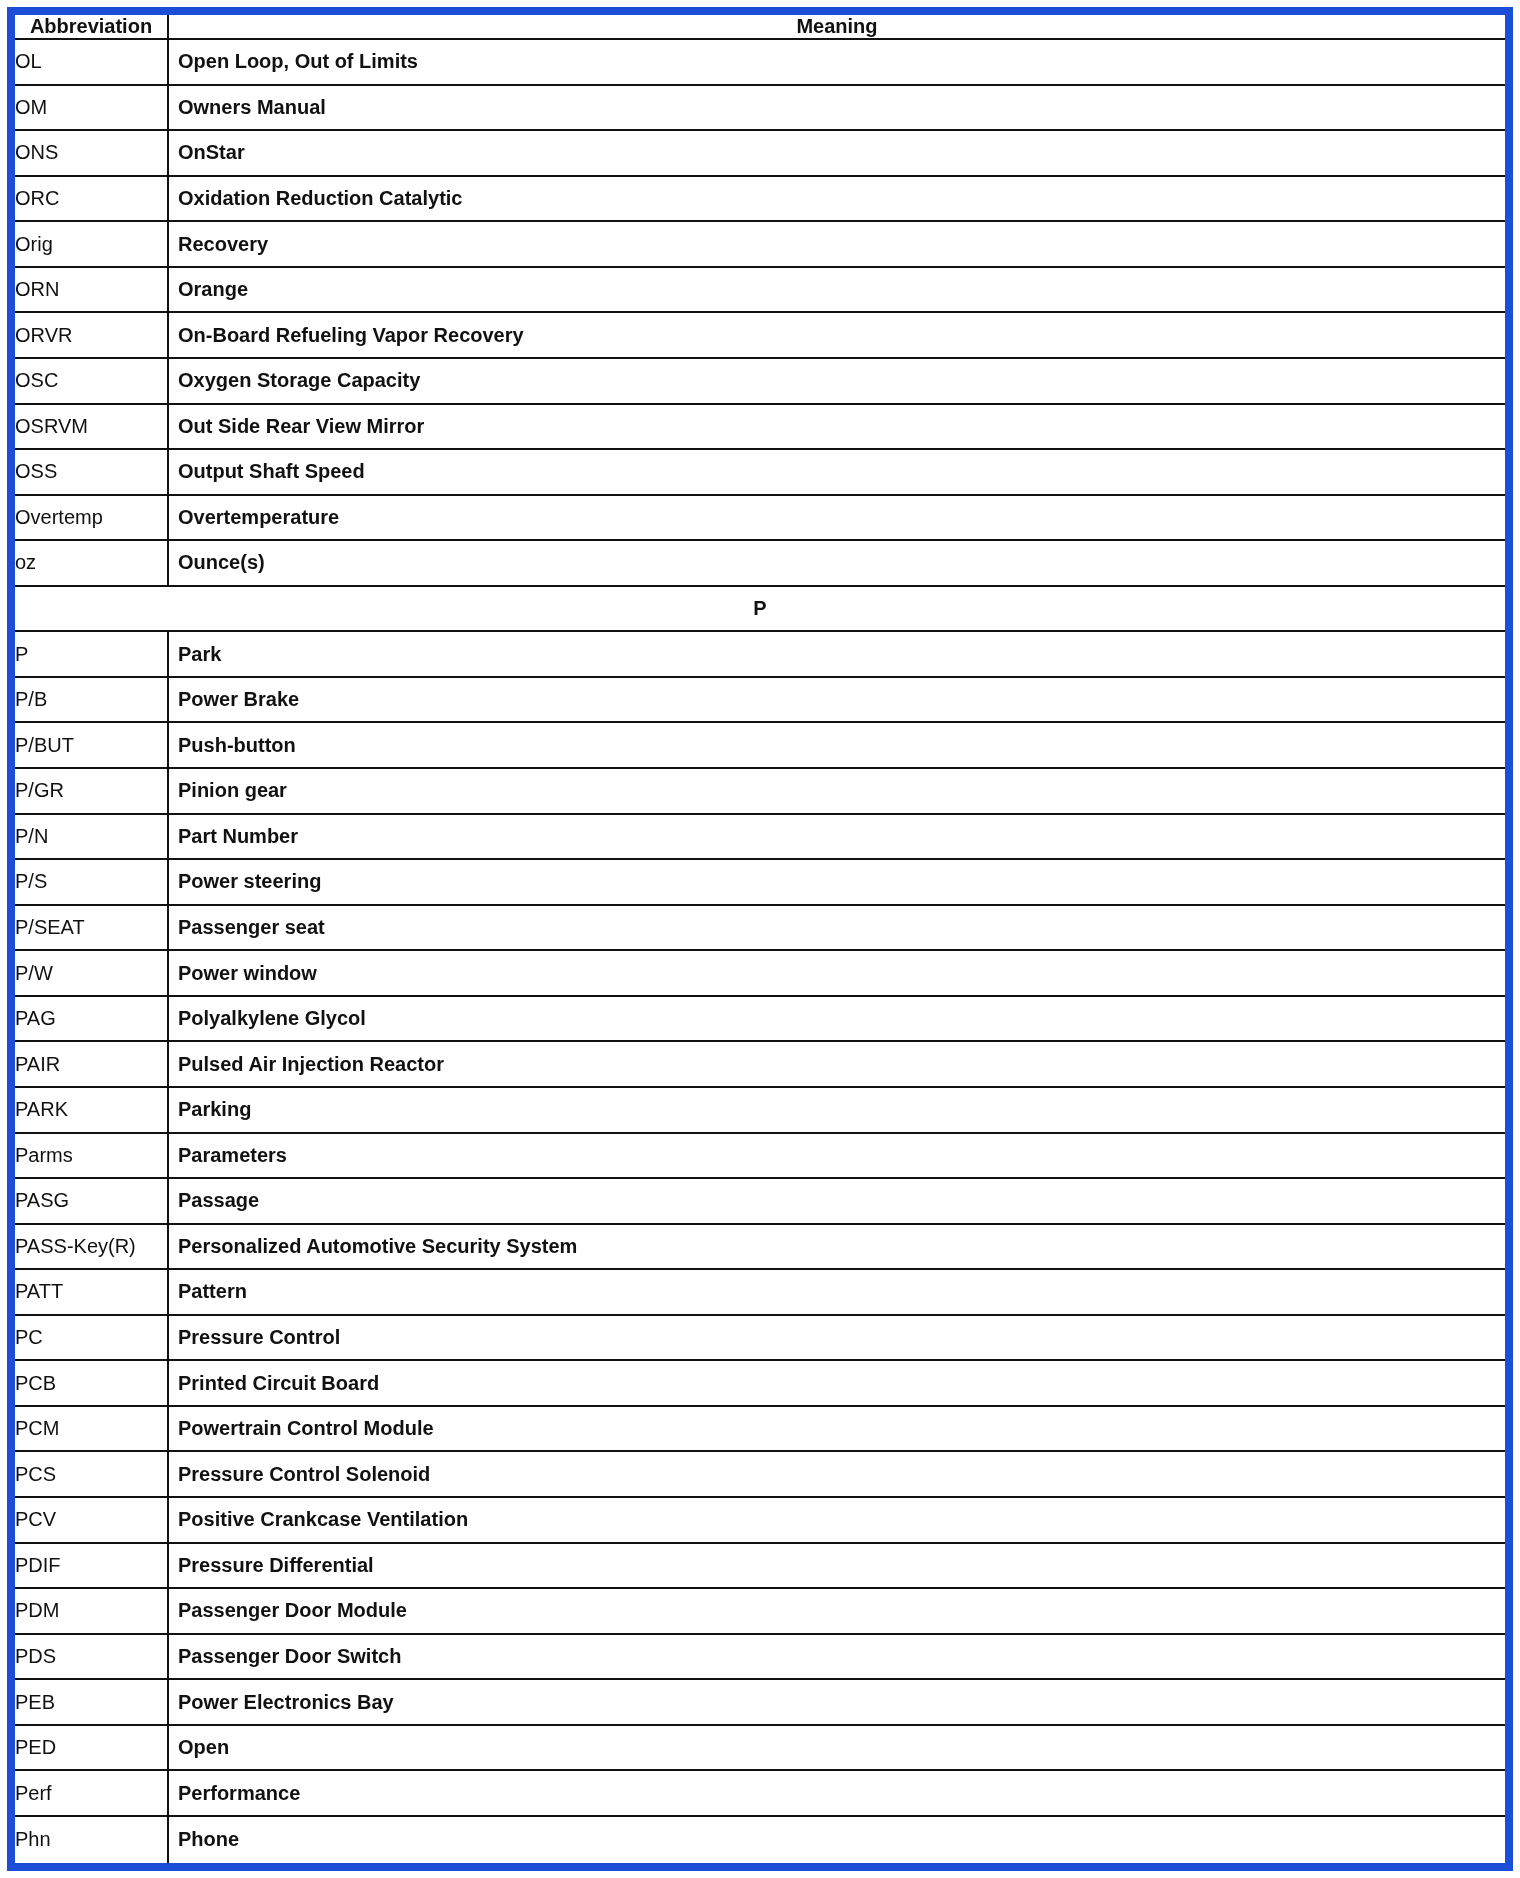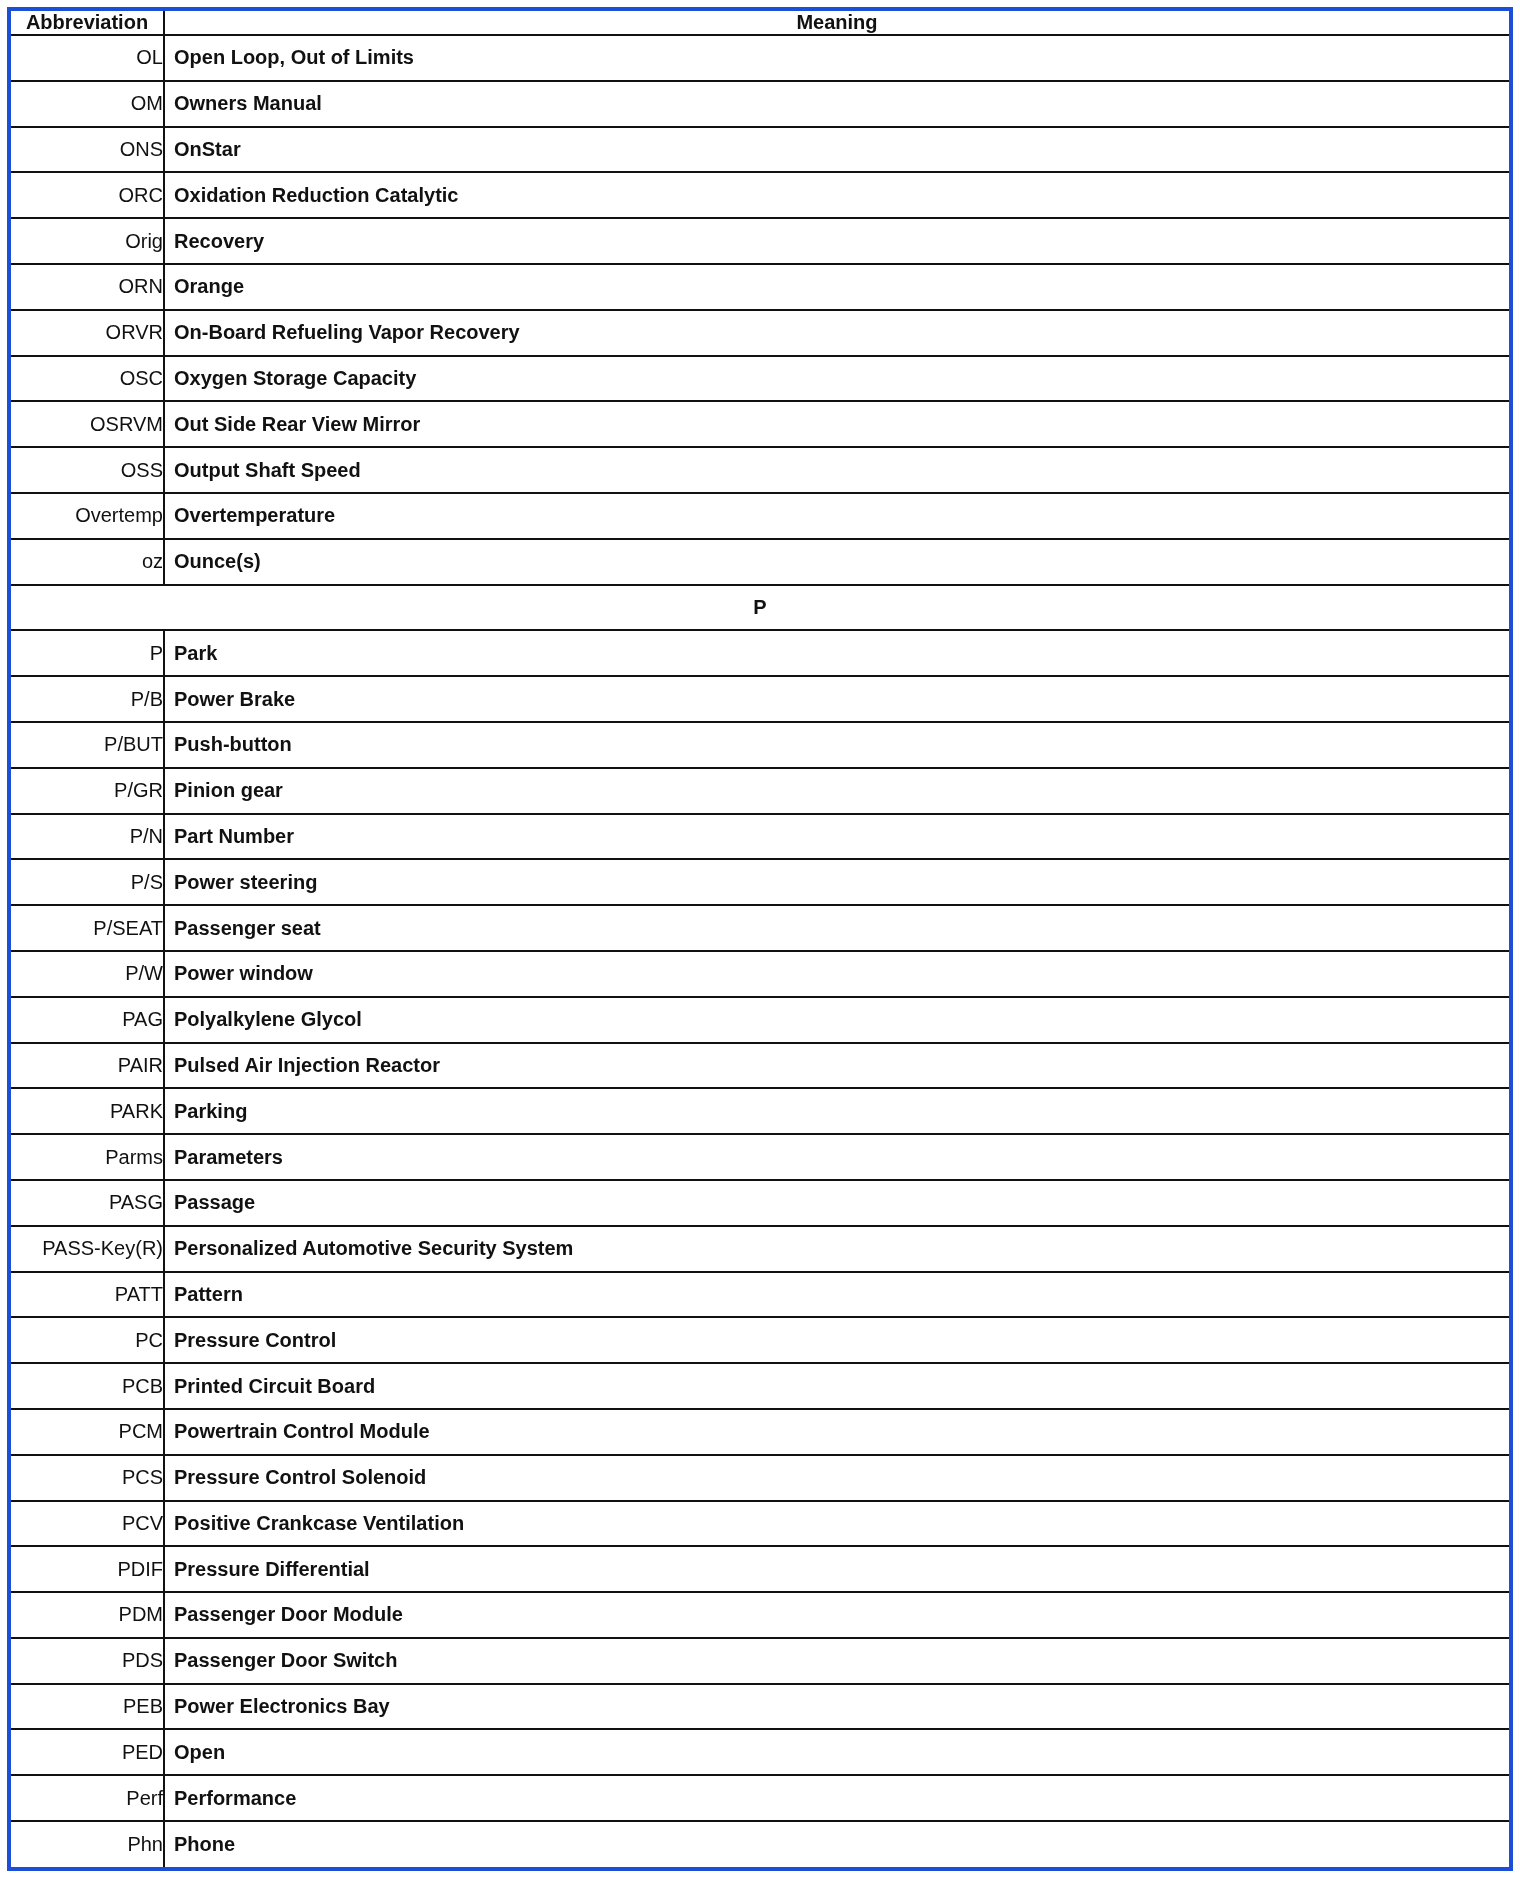--- a/index.html
+++ b/index.html
@@ -24,41 +24,41 @@
     border-collapse: collapse;
     table-layout: fixed;
     background: #ffffff;
   }
   table.abbr-table, 
   table.abbr-table td, 
   table.abbr-table th {
     border: 2px solid #111111;
   }
   table.abbr-table {
-    border: 4px solid #1d4ed8;
+    border: 8px solid #1d4ed8;
     padding-left: 33px;
   }
   th, td {
     font-size: 20px;
     color: #111111;
     padding: 0;
     vertical-align: middle;
     overflow: hidden;
     white-space: nowrap;
   }
   th.abbr-col-header {
     width: 152px;
     text-align: center;
     font-weight: bold;
   }
   th.meaning-col-header {
     font-weight: bold;
   }
   td.abbr-cell {
-    text-align: right;
+    text-align: left;
     font-weight: normal;
   }
   td.meaning-cell {
     text-align: left;
     padding-left: 9px;
     font-weight: bold;
   }
   td.section-cell {
     text-align: center;
     font-weight: bold;

